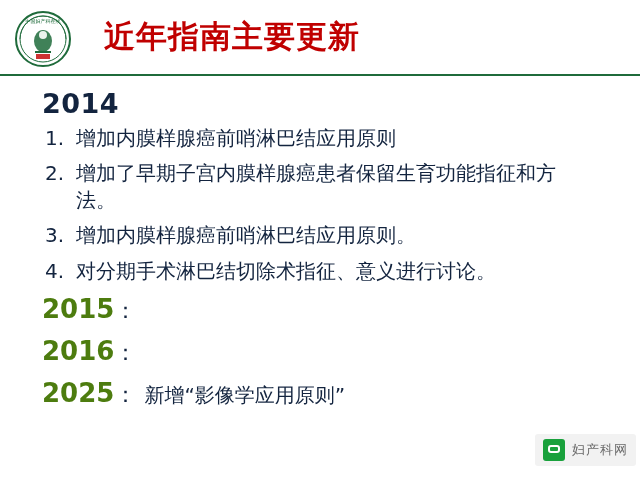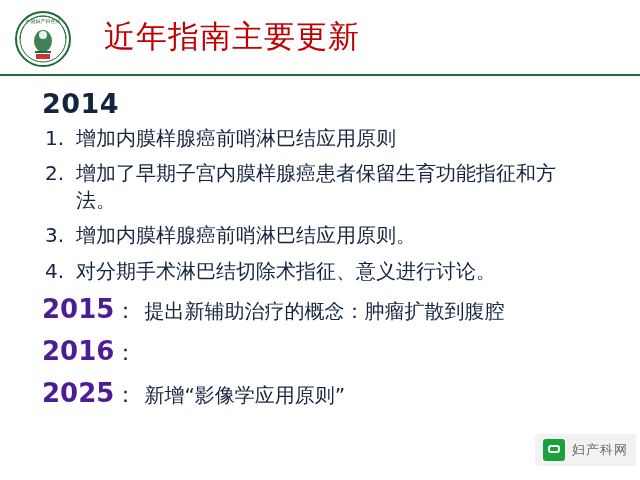--- a/index.html
+++ b/index.html
@@ -31,21 +31,21 @@
     top: 10px;
     width: 58px;
     height: 58px;
   }
   .logo svg { display: block; }
   .title {
     position: absolute;
     left: 104px;
     top: 16px;
     font-size: 31px;
-    font-weight: normal;
+    font-weight: bold;
     color: #c00000;
     letter-spacing: 1px;
     white-space: nowrap;
   }
   .rule {
     position: absolute;
     left: 0;
     top: 74px;
     width: 640px;
     height: 2px;
@@ -94,21 +94,21 @@
     flex: 1 1 auto;
   }
   .year-line {
     display: flex;
     align-items: baseline;
     margin: 10px 0 6px 0;
   }
   .year-line .yr {
     font-size: 26px;
     font-weight: bold;
-    color: #4c1d95;
+    color: #4d7c0f;
     white-space: nowrap;
   }
   .year-line .colon {
     font-size: 22px;
     color: #13243f;
     padding-right: 2px;
   }
   .year-line .desc {
     font-size: 20px;
     color: #13243f;
@@ -191,21 +191,20 @@
       </li>
       <li>
         <span class="num">4.</span>
         <span class="txt">对分期手术淋巴结切除术指征、意义进行讨论。</span>
       </li>
     </ol>
 
     <div class="year-line">
       <span class="yr">2015</span>
       <span class="colon">：</span>
-      <span class="desc">提出新辅助治疗的概念：肿瘤扩散到腹腔</span>
     </div>
 
     <div class="year-line">
       <span class="yr">2016</span>
       <span class="colon">：</span>
     </div>
 
     <div class="year-line">
       <span class="yr">2025</span>
       <span class="colon">：</span>

